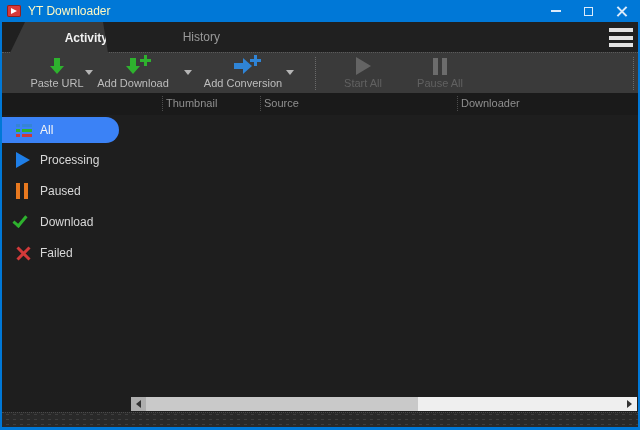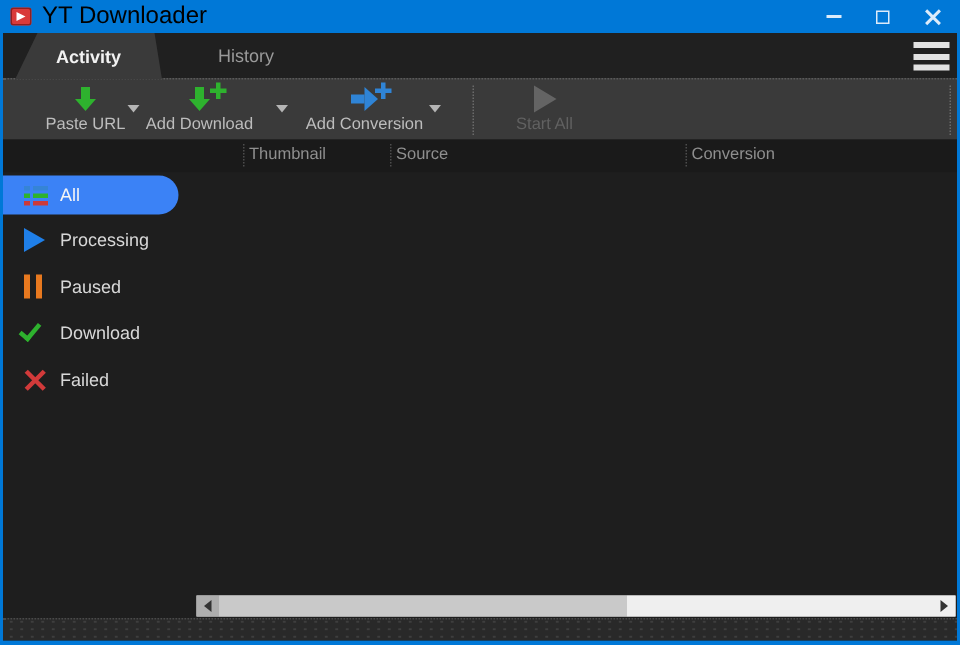--- a/index.html
+++ b/index.html
@@ -6,36 +6,36 @@
   body { background:#555; font-family:"Liberation Sans", sans-serif; }
   #win { position:relative; width:640px; height:430px; background:#0078d7; overflow:hidden; }
 
   
   .titlebar { position:absolute; top:0; left:0; right:0; height:22px; background:#0078d7;
               display:flex; align-items:center; }
   .app-icon { position:relative; width:14px; height:12px; background:#d93a3a; border-radius:2px;
               margin:0 7px 0 7px; box-shadow:0 0 0 1px #8f1f1f inset; }
   .app-icon::after { content:""; position:absolute; left:4px; top:3px; width:0; height:0;
               border-left:6px solid #fff; border-top:3px solid transparent; border-bottom:3px solid transparent; }
-  .win-title { color:#000000; font-size:16px; }
+  .win-title { color:#fef9c3; font-size:12px; }
   .win-controls { position:absolute; right:2px; top:0; height:22px; display:flex; }
   .win-btn { width:33px; height:22px; display:flex; align-items:center; justify-content:center; }
   .g-min { width:10px; height:2px; background:#dcebfa; }
   .g-max { width:9px; height:9px; border:1px solid #dcebfa; }
   .g-close { position:relative; width:11px; height:11px; }
   .g-close::before, .g-close::after { content:""; position:absolute; left:5px; top:-1px; width:2px; height:13px; background:#dcebfa; }
   .g-close::before { transform:rotate(45deg); }
   .g-close::after { transform:rotate(-45deg); }
 
   
   .app-body { position:absolute; top:22px; left:2px; right:2px; bottom:3px; background:#1e1e1e; overflow:hidden; }
 
   
   .tabbar { position:absolute; top:0; left:0; right:0; height:30px; background:#202020; }
-  .tab { position:absolute; top:0; height:30px; display:flex; align-items:center; justify-content:center;
+  .tab { position:absolute; top:0; height:30px; display:flex; align-items:center; justify-content:flex-end;
          font-size:12px; color:#9a9a9a; cursor:default; }
   .tab.active { left:8px; width:98px; height:31px; background:#3a3a3a; color:#f2f2f2; font-weight:bold;
          clip-path:polygon(15px 0, calc(100% - 5px) 0, 100% 100%, 0 100%); z-index:3; }
   .tab.inactive { left:106px; width:112px; }
   .menu-btn { position:absolute; right:5px; top:6px; width:24px; height:19px;
          display:flex; flex-direction:column; justify-content:space-between; }
   .menu-btn i { display:block; height:4px; background:#e2e2e2; }
 
   
   .toolbar { position:absolute; top:30px; left:0; right:0; height:41px; background:#3a3a3a;
@@ -193,31 +193,37 @@
         </div>
 
       <div class="tsep" style="left:313px;"></div>
 
       <div class="tbtn disabled" style="left:326px;width:70px;">
         <span class="ic">
             <i class="ic-play-dis"></i>
           </span>
         <span class="lbl">Start All</span>
       </div>
+      <div class="tbtn disabled" style="left:403px;width:70px;">
+        <span class="ic">
+            <i class="ic-pause-dis"></i>
+          </span>
+        <span class="lbl">Pause All</span>
+      </div>
 
       <div class="tsep" style="left:631px;"></div>
     </div>
 
     <div class="headrow">
       <i class="col-sep" style="left:160px;"></i>
       <span class="col-label" style="left:164px;">Thumbnail</span>
       <i class="col-sep" style="left:258px;"></i>
       <span class="col-label" style="left:262px;">Source</span>
       <i class="col-sep" style="left:455px;"></i>
-      <span class="col-label" style="left:459px;">Conversion</span>
+      <span class="col-label" style="left:459px;">Downloader</span>
     </div>
 
     <div class="main">
 
       <div class="side-item selected" style="top:2px;">
         <span class="sic">
             <span class="ic-all">
               <i></i>
               <i></i>
               <i></i>

